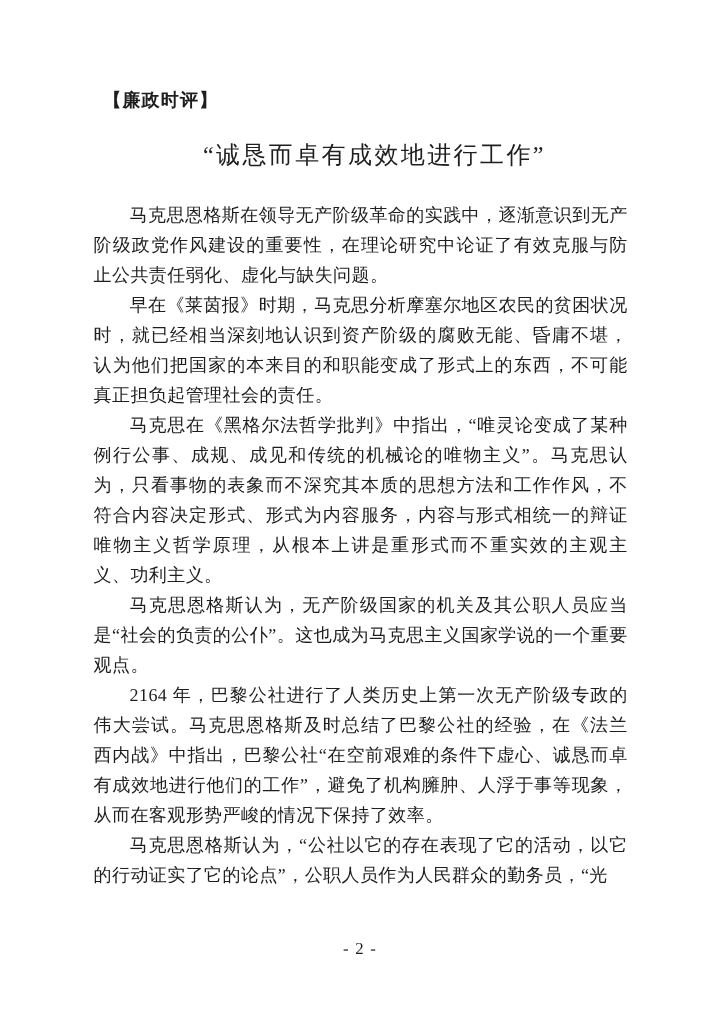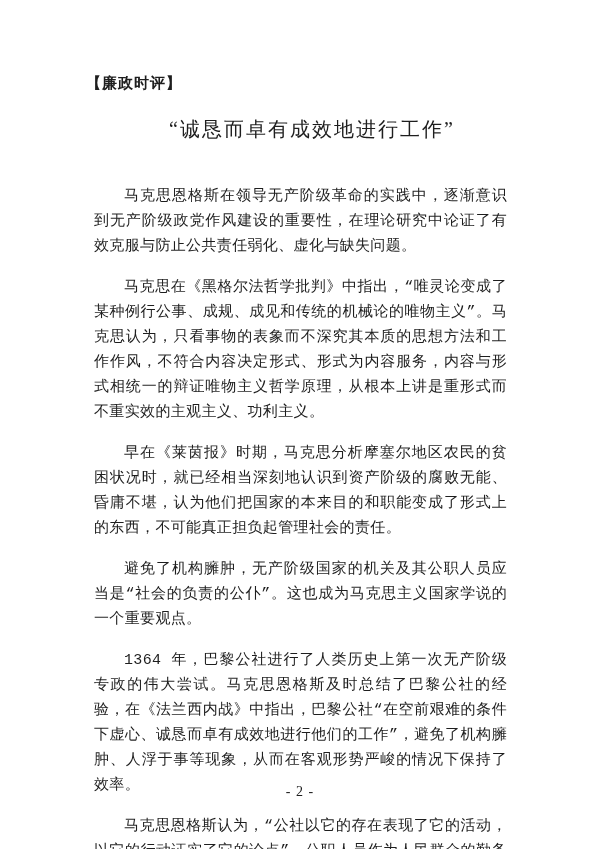--- a/index.html
+++ b/index.html
@@ -36,28 +36,27 @@
     font-weight: normal;
     letter-spacing: 2px;
   }
   .content {
     position: absolute;
     top: 168px;
     left: 78px;
     width: 445px;
   }
   .content p.para {
-    margin: 16px;
+    margin: 0;
     text-indent: 2em;
     font-size: 15px;
     line-height: 25px;
     letter-spacing: 0.35px;
     text-align: justify;
     text-justify: inter-ideograph;
-    font-family: Liberation Mono, monospace;
   }
   .page-number {
     position: absolute;
     top: 784px;
     left: 0;
     width: 100%;
     text-align: center;
     font-size: 14px;
     letter-spacing: 1px;
   }
@@ -65,21 +64,21 @@
 </head>
 <body>
 
 <div class="page">
   <div class="section-label">【廉政时评】</div>
 
   <h1 class="doc-title">“诚恳而卓有成效地进行工作”</h1>
 
   <div class="content">
       <p class="para">马克思恩格斯在领导无产阶级革命的实践中，逐渐意识到无产阶级政党作风建设的重要性，在理论研究中论证了有效克服与防止公共责任弱化、虚化与缺失问题。</p>
+      <p class="para">早在《莱茵报》时期，马克思分析摩塞尔地区农民的贫困状况时，就已经相当深刻地认识到资产阶级的腐败无能、昏庸不堪，认为他们把国家的本来目的和职能变成了形式上的东西，不可能真正担负起管理社会的责任。</p>
       <p class="para">马克思在《黑格尔法哲学批判》中指出，“唯灵论变成了某种例行公事、成规、成见和传统的机械论的唯物主义”。马克思认为，只看事物的表象而不深究其本质的思想方法和工作作风，不符合内容决定形式、形式为内容服务，内容与形式相统一的辩证唯物主义哲学原理，从根本上讲是重形式而不重实效的主观主义、功利主义。</p>
-      <p class="para">早在《莱茵报》时期，马克思分析摩塞尔地区农民的贫困状况时，就已经相当深刻地认识到资产阶级的腐败无能、昏庸不堪，认为他们把国家的本来目的和职能变成了形式上的东西，不可能真正担负起管理社会的责任。</p>
-      <p class="para">避免了机构臃肿，无产阶级国家的机关及其公职人员应当是“社会的负责的公仆”。这也成为马克思主义国家学说的一个重要观点。</p>
-      <p class="para">1364 年，巴黎公社进行了人类历史上第一次无产阶级专政的伟大尝试。马克思恩格斯及时总结了巴黎公社的经验，在《法兰西内战》中指出，巴黎公社“在空前艰难的条件下虚心、诚恳而卓有成效地进行他们的工作”，避免了机构臃肿、人浮于事等现象，从而在客观形势严峻的情况下保持了效率。</p>
+      <p class="para">马克思恩格斯认为，无产阶级国家的机关及其公职人员应当是“社会的负责的公仆”。这也成为马克思主义国家学说的一个重要观点。</p>
+      <p class="para">2164 年，巴黎公社进行了人类历史上第一次无产阶级专政的伟大尝试。马克思恩格斯及时总结了巴黎公社的经验，在《法兰西内战》中指出，巴黎公社“在空前艰难的条件下虚心、诚恳而卓有成效地进行他们的工作”，避免了机构臃肿、人浮于事等现象，从而在客观形势严峻的情况下保持了效率。</p>
       <p class="para">马克思恩格斯认为，“公社以它的存在表现了它的活动，以它的行动证实了它的论点”，公职人员作为人民群众的勤务员，“光</p>
     </div>
 
   <div class="page-number">- 2 -</div>
 </div>
 
 </body></html>

